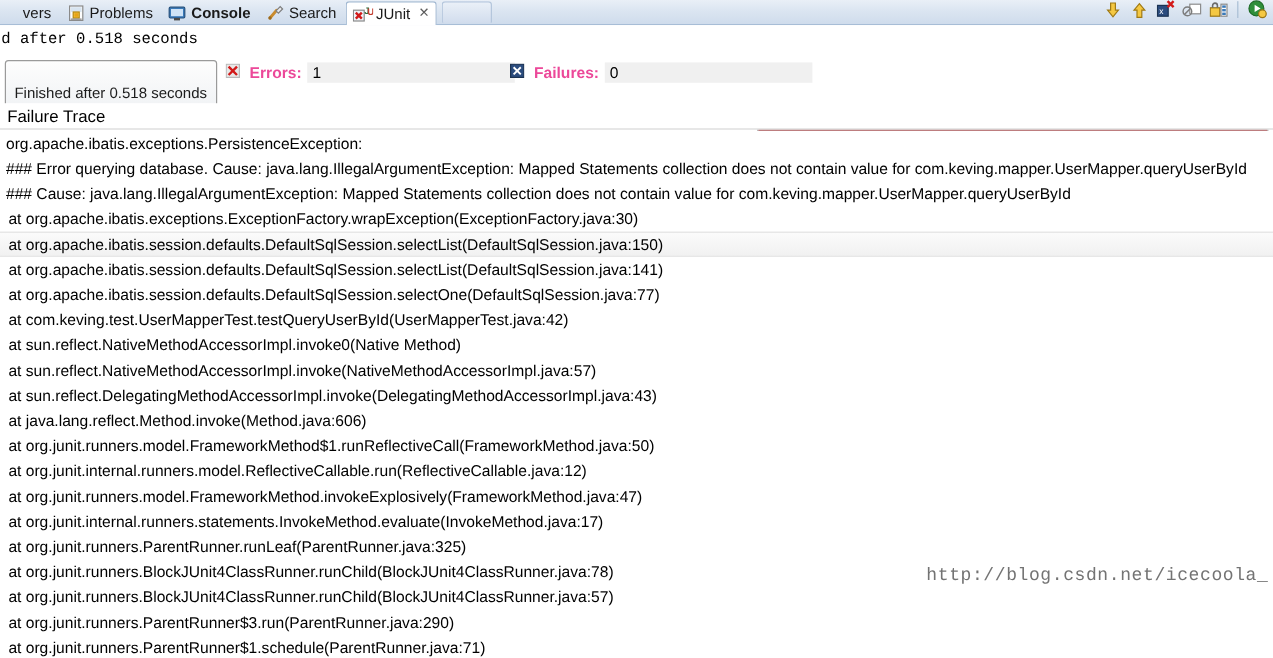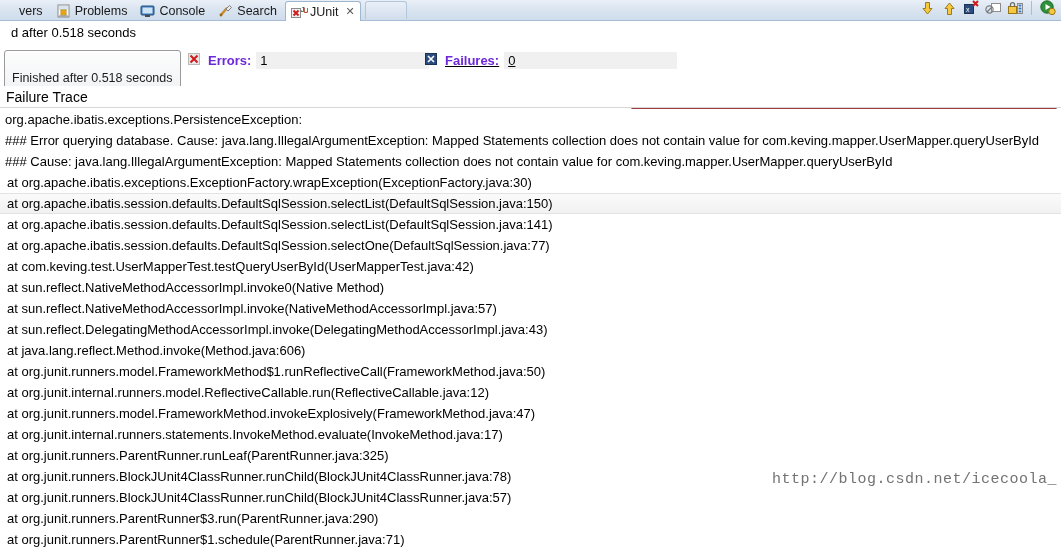--- a/index.html
+++ b/index.html
@@ -19,21 +19,21 @@
     border-bottom:1px solid #a7bdd6;
     display:flex;align-items:flex-end;
   }
   .tabs{display:flex;align-items:flex-end;height:20px;}
   .tab{
     display:flex;align-items:center;gap:4px;height:19px;
     padding:0 8px 0 5px;font-size:12.5px;color:#1a1a1a;white-space:nowrap;
     box-sizing:border-box;
   }
   .tab.truncated{padding-left:0;}
-  .tab.bold{font-weight:normal;}
+  .tab.bold{font-weight:bold;}
   .tab.active{
     background:#ffffff;
     border-left:1px solid #9fb6d0;
     border-right:1px solid #9fb6d0;
     border-top:1px solid #9fb6d0;
     border-top-left-radius:3px;border-top-right-radius:3px;
     height:20px;margin-bottom:-1px;padding-right:5px;
   }
   .tab-close{font-size:11px;color:#5d5d5d;margin-left:3px;line-height:1;}
   .tab-stub{
@@ -50,47 +50,47 @@
   .toolbar{margin-left:auto;display:flex;align-items:center;gap:5px;padding:0 5px 2px 0;height:20px;}
   .tb-btn{width:17px;height:17px;position:relative;display:flex;align-items:center;justify-content:center;}
   .tb-sep{width:1px;height:14px;background:#a9bdd4;margin:0 2px;}
 
   
   .statusline{
     position:absolute;left:0;top:21px;width:1061px;height:23px;
     background:#ffffff;display:flex;align-items:center;
     font-size:13px;color:#000;padding-left:0px;box-sizing:border-box;
   }
-  .statusline span{margin-left:11px;}
+  .statusline span{margin-left:1px;font-family:Liberation Mono, monospace;}
 
   
   .counters{
     position:absolute;left:0;top:44px;width:1061px;height:35px;
     background:#ffffff;
   }
   .finished-btn{
     position:absolute;left:4px;top:6px;height:21px;
     display:flex;align-items:center;padding:16px 7px;
     background:linear-gradient(to bottom,#fdfdfd,#eceff2);
     border:1px solid #9a9a9a;border-radius:3px;
     font-size:12.5px;color:#1c1c1c;white-space:nowrap;
     box-shadow:0 1px 0 rgba(255,255,255,.8) inset;
   }
   .counter{
     position:absolute;top:6px;height:20px;display:flex;align-items:center;gap:5px;
     font-size:13px;
   }
-  .counter .lbl{font-weight:bold;color:#6d28d9;}
+  .counter .lbl{font-weight:bold;color:#ec4899;}
   .counter .val{
     display:inline-block;height:17px;line-height:17px;
     background:#f0f0f0;padding:0 4px;min-width:165px;
     font-weight:normal;color:#000;font-size:13px;
   }
   #errors-counter{left:188px;}
-  #failures-counter{left:425px;text-decoration:underline;}
+  #failures-counter{left:425px;}
   .progressbar{
     position:absolute;left:631px;top:48px;width:426px;height:18px;
     border:1px solid #9c9c9c;box-sizing:border-box;background:#f3f3f3;
   }
   .progressbar .fill{height:100%;background:#9e3b3d;}
 
   
   .ft-header{
     position:absolute;left:0;top:86px;width:1061px;height:22px;
     display:flex;align-items:center;padding-left:6px;box-sizing:border-box;

